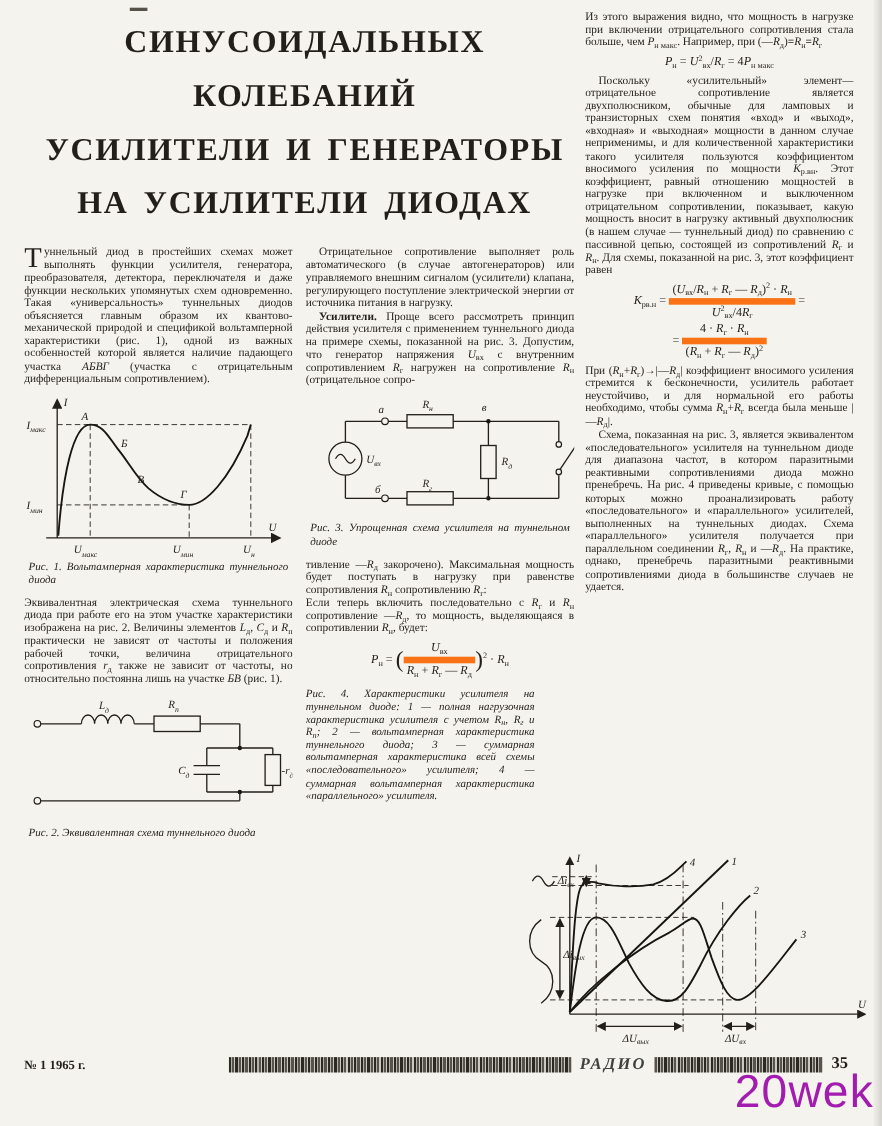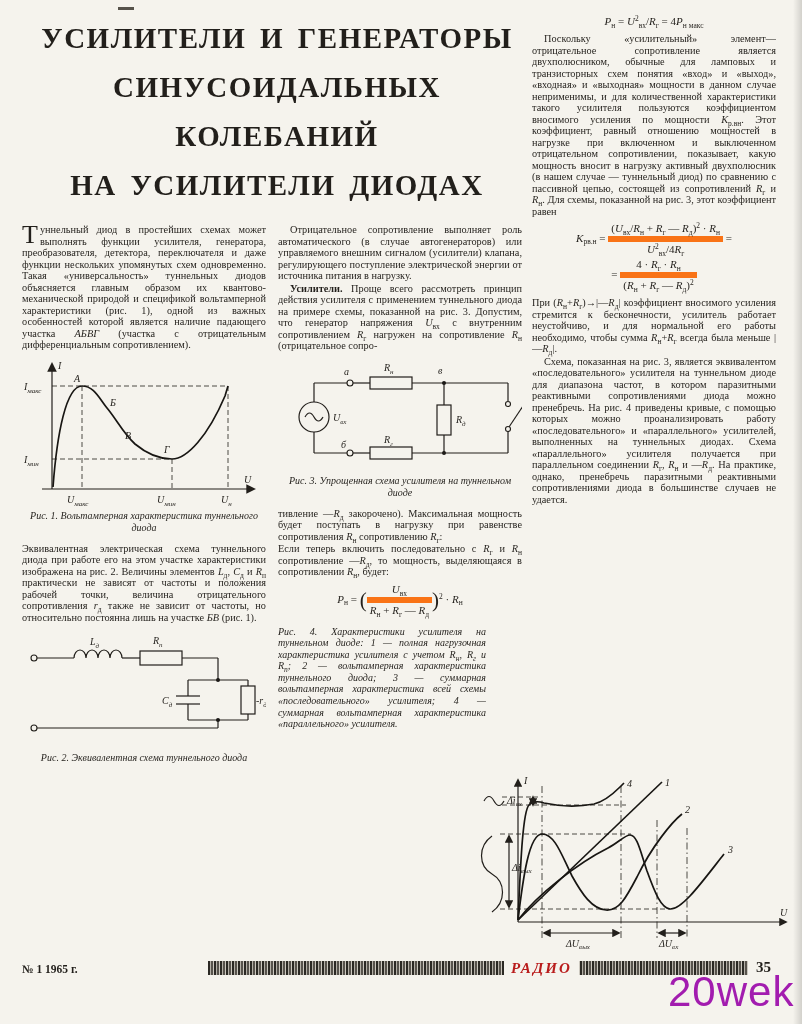--- a/index.html
+++ b/index.html
@@ -15,21 +15,21 @@
   .col{position:absolute;width:244px;font-size:10.3px;line-height:11.5px;text-align:justify;overflow:hidden;}
   #col1{left:22px;top:224px;height:732px;}
   #col2{left:278px;top:224px;height:732px;}
   #col3{left:532px;top:10px;height:758px;}
   .col p{margin:0 0 1px 0;text-indent:12px;}
   .col p.cont{text-indent:0;}
   .dropcap{float:left;font-size:26px;line-height:21px;padding:0 2px 0 0;}
   sub{font-size:7.5px;vertical-align:-2.5px;line-height:0;}
   sup{font-size:7.5px;vertical-align:4px;line-height:0;}
   .figure{margin:5px 0 1px 0;}
-  .caption{font-style:italic;font-size:10px;line-height:12px;text-align:center;
+  .caption{font-style:italic;font-size:10px;line-height:12px;
         margin:2px 4px 9px 4px;text-indent:0;}
   .fig4cap{font-style:italic;font-size:10px;line-height:11.6px;width:208px;
         text-align:justify;margin-top:9px;text-indent:0;}
   .formula{text-align:center;font-size:11px;line-height:13px;margin:5px 0;text-indent:0 !important;}
   .formula .row{display:block;margin:2px 0;}
   .frac{display:inline-block;vertical-align:middle;text-align:center;}
   .frac .num{display:block;border-bottom:6px solid #f97316;padding:0 3px 1px 3px;}
   .frac .den{display:block;padding:1px 3px 0 3px;}
   .paren{font-size:21px;vertical-align:middle;font-style:normal;}
   svg{display:block;margin:0 auto;}
@@ -37,36 +37,36 @@
   svg .lbl-s{font-size:7px;}
   svg .ln{stroke:#221f1b;stroke-width:1.2;fill:none;}
   svg .cv{stroke:#181613;stroke-width:1.7;fill:none;}
   svg .dsh{stroke:#221f1b;stroke-width:0.8;fill:none;stroke-dasharray:5,3;}
   svg .ddt{stroke:#221f1b;stroke-width:0.8;fill:none;stroke-dasharray:7,3,1.5,3;}
   svg .dot{fill:#181613;}
   svg .term{fill:#f5f3ed;stroke:#221f1b;stroke-width:1.1;}
   .footer-issue{position:absolute;left:22px;top:963px;font-weight:bold;font-size:11.5px;}
   .footer-bar{position:absolute;left:208px;top:961px;width:540px;height:14px;
         background:repeating-linear-gradient(90deg,#2b2924 0 2px,#b4b0a7 2px 3px,#57534c 3px 5px,#ccc8bf 5px 6px);}
-  .footer-logo{position:absolute;left:296px;top:-3px;height:20px;line-height:20px;background:#f5f3ed;
-        padding:0 7px;font-weight:bold;font-style:italic;font-size:15px;letter-spacing:2px;color:#b91c1c;}
+  .footer-logo{position:absolute;left:312px;top:-3px;height:20px;line-height:20px;background:#f5f3ed;
+        padding:0 7px;font-weight:bold;font-style:italic;font-size:15px;letter-spacing:2px;color:#404040;}
   .footer-page{position:absolute;left:756px;top:959px;font-weight:bold;font-size:15px;}
   .watermark{position:absolute;left:668px;top:968px;font-family:"Liberation Sans",sans-serif;
         font-size:42px;color:#a21caf;letter-spacing:1px;}
 </style>
 </head>
 <body>
 
 <div class="page">
 
   <div class="artifact"></div>
 
   <div class="title">
+    <div>СИНУСОИДАЛЬНЫХ КОЛЕБАНИЙ</div>
     <div>УСИЛИТЕЛИ И ГЕНЕРАТОРЫ</div>
-    <div>СИНУСОИДАЛЬНЫХ КОЛЕБАНИЙ</div>
     <div>НА УСИЛИТЕЛИ ДИОДАХ</div>
   </div>
 
   <div class="col" id="col1">
     <p class="cont"><span class="dropcap">Т</span><span>уннельный диод в простейших схемах может выполнять функции усилителя, генератора, преобразователя, детектора, переключателя и даже функции нескольких упомянутых схем одновременно. Такая «универсальность» туннельных диодов объясняется главным образом их квантово-механической природой и спецификой вольтамперной характеристики (рис. 1), одной из важных особенностей которой является наличие падающего участка <i>АБВГ</i> (участка с отрицательным дифференциальным сопротивлением).</span></p>
 
     <div class="figure">
       <svg width="244" height="152" viewBox="0 0 244 152">
         <defs>
           <marker id="ar1" viewBox="0 0 10 10" refX="8" refY="5" markerWidth="8" markerHeight="8" orient="auto">
@@ -171,20 +171,21 @@
     </div>
     <div class="caption">Рис. 3. Упрощенная схема усилителя на туннельном диоде</div>
 
     <p class="cont">тивление —<i>R</i><sub>д</sub> закорочено). Максимальная мощность будет поступать в нагрузку при равенстве сопротивления <i>R</i><sub>н</sub> сопротивлению <i>R</i><sub>г</sub>:</p>
     <p class="cont">Если теперь включить последовательно с <i>R</i><sub>г</sub> и <i>R</i><sub>н</sub> сопротивление —<i>R</i><sub>д</sub>, то мощность, выделяющаяся в сопротивлении <i>R</i><sub>н</sub>, будет:</p>
     <div class="formula"><i>P</i><sub>н</sub> = <span class="paren">(</span><span class="frac"><span class="num"><i>U</i><sub>вх</sub></span><span class="den"><i>R</i><sub>н</sub> + <i>R</i><sub>г</sub> — <i>R</i><sub>д</sub></span></span><span class="paren">)</span><sup>2</sup> · <i>R</i><sub>н</sub></div>
     <div class="fig4cap">Рис. 4. Характеристики усилителя на туннельном диоде: 1 — полная нагрузочная характеристика усилителя с учетом <i>R</i><sub>н</sub>, <i>R</i><sub>г</sub> и <i>R</i><sub>п</sub>; 2 — вольтамперная характеристика туннельного диода; 3 — суммарная вольтамперная характеристика всей схемы «последовательного» усилителя; 4 — суммарная вольтамперная характеристика «параллельного» усилителя.</div>
   </div>
 
   <div class="col" id="col3">
+    <p class="cont">Из этого выражения видно, что мощность в нагрузке при включении отрицательного сопротивления стала больше, чем <i>P</i><sub>н макс</sub>. Например, при (—<i>R</i><sub>д</sub>)=<i>R</i><sub>н</sub>=<i>R</i><sub>г</sub></p>
     <div class="formula"><i>P</i><sub>н</sub> = <i>U</i><sup>2</sup><sub>вх</sub>/<i>R</i><sub>г</sub> = 4<i>P</i><sub>н макс</sub></div>
     <p>Поскольку «усилительный» элемент— отрицательное сопротивление является двухполюсником, обычные для ламповых и транзисторных схем понятия «вход» и «выход», «входная» и «выходная» мощности в данном случае неприменимы, и для количественной характеристики такого усилителя пользуются коэффициентом вносимого усиления по мощности <i>K</i><sub>р.вн</sub>. Этот коэффициент, равный отношению мощностей в нагрузке при включенном и выключенном отрицательном сопротивлении, показывает, какую мощность вносит в нагрузку активный двухполюсник (в нашем случае — туннельный диод) по сравнению с пассивной цепью, состоящей из сопротивлений <i>R</i><sub>г</sub> и <i>R</i><sub>н</sub>. Для схемы, показанной на рис. 3, этот коэффициент равен</p>
     <div class="formula">
       <span class="row"><i>K</i><sub>рв.н</sub> = <span class="frac"><span class="num">(<i>U</i><sub>вх</sub>/<i>R</i><sub>н</sub> + <i>R</i><sub>г</sub> — <i>R</i><sub>д</sub>)<sup>2</sup> · <i>R</i><sub>н</sub></span><span class="den"><i>U</i><sup>2</sup><sub>вх</sub>/4<i>R</i><sub>г</sub></span></span> =</span>
       <span class="row">= <span class="frac"><span class="num">4 · <i>R</i><sub>г</sub> · <i>R</i><sub>н</sub></span><span class="den">(<i>R</i><sub>н</sub> + <i>R</i><sub>г</sub> — <i>R</i><sub>д</sub>)<sup>2</sup></span></span></span>
     </div>
     <p class="cont">При (<i>R</i><sub>н</sub>+<i>R</i><sub>г</sub>)→|—<i>R</i><sub>д</sub>| коэффициент вносимого усиления стремится к бесконечности, усилитель работает неустойчиво, и для нормальной его работы необходимо, чтобы сумма <i>R</i><sub>н</sub>+<i>R</i><sub>г</sub> всегда была меньше |—<i>R</i><sub>д</sub>|.</p>
     <p>Схема, показанная на рис. 3, является эквивалентом «последовательного» усилителя на туннельном диоде для диапазона частот, в котором паразитными реактивными сопротивлениями диода можно пренебречь. На рис. 4 приведены кривые, с помощью которых можно проанализировать работу «последовательного» и «параллельного» усилителей, выполненных на туннельных диодах. Схема «параллельного» усилителя получается при параллельном соединении <i>R</i><sub>г</sub>, <i>R</i><sub>н</sub> и —<i>R</i><sub>д</sub>. На практике, однако, пренебречь паразитными реактивными сопротивлениями диода в большинстве случаев не удается.</p>
   </div>
 

